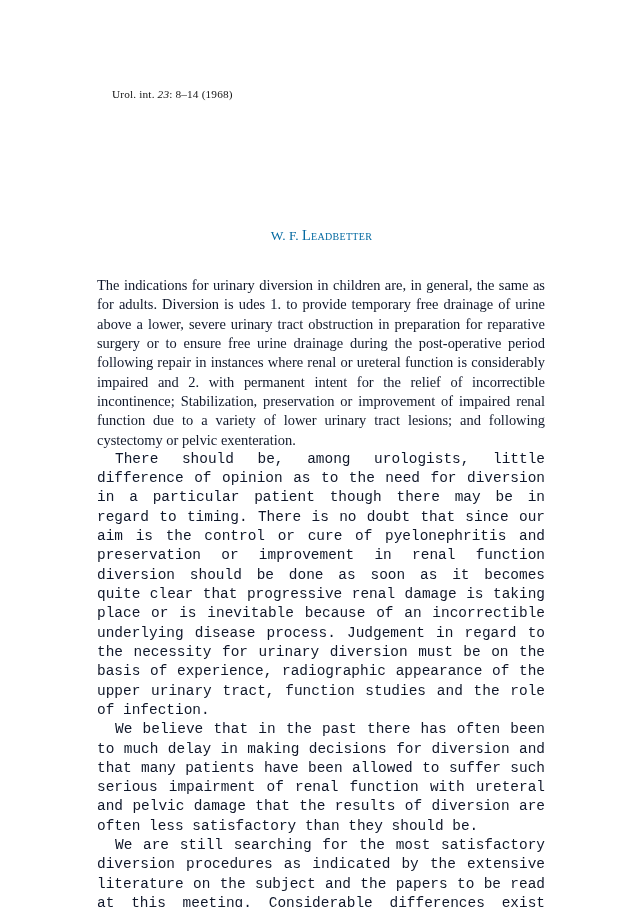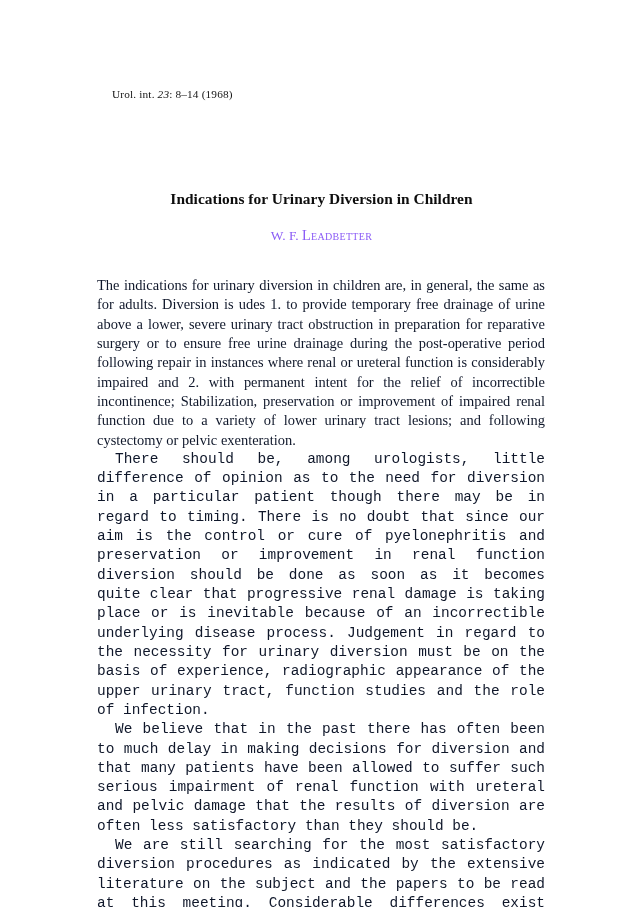--- a/index.html
+++ b/index.html
@@ -50,21 +50,21 @@
     color: #0d0d0d;
     margin: 0;
   }
   .author-line {
     position: absolute;
     left: 0;
     top: 227px;
     width: 643px;
     text-align: center;
     font-size: 13.4px;
-    color: #8b5cf6;
+    color: #0369a1;
   }
   .author-line .surname {
     font-variant: small-caps;
     font-size: 14.4px;
     letter-spacing: 0.3px;
   }
 
   
   .body-col {
     position: absolute;
@@ -89,23 +89,20 @@
 </head>
 <body>
 
 <div class="page">
 
   <div class="running-head">
     <span>Urol. int.</span>
     <span class="vol">23</span><span>: 8–14 (1968)</span>
   </div>
 
-  <div class="title-block">
-    <h1 class="article-title">Indications for Urinary Diversion in Children</h1>
-  </div>
 
   <div class="author-line">
     <span>W. F.</span>
     <span class="surname">Leadbetter</span>
   </div>
 
   <div class="body-col">
     <p>The indications for urinary diversion in children are, in general, the same as for adults. Diversion is udes 1. to provide temporary free drainage of urine above a lower, severe urinary tract obstruction in preparation for reparative surgery or to ensure free urine drainage during the post-operative period following repair in instances where renal or ureteral function is considerably impaired and 2. with permanent intent for the relief of incorrectible incontinence; Stabilization, preservation or improvement of impaired renal function due to a variety of lower urinary tract lesions; and following cystectomy or pelvic exenteration.</p>
     <p class="indented">There should be, among urologists, little difference of opinion as to the need for diversion in a particular patient though there may be in regard to timing. There is no doubt that since our aim is the control or cure of pyelonephritis and preservation or improvement in renal function diversion should be done as soon as it becomes quite clear that progressive renal damage is taking place or is inevitable because of an incorrectible underlying disease process. Judgement in regard to the necessity for urinary diversion must be on the basis of experience, radiographic appearance of the upper urinary tract, function studies and the role of infection.</p>
     <p class="indented">We believe that in the past there has often been to much delay in making decisions for diversion and that many patients have been allowed to suffer such serious impairment of renal function with ureteral and pelvic damage that the results of diversion are often less satisfactory than they should be.</p>

